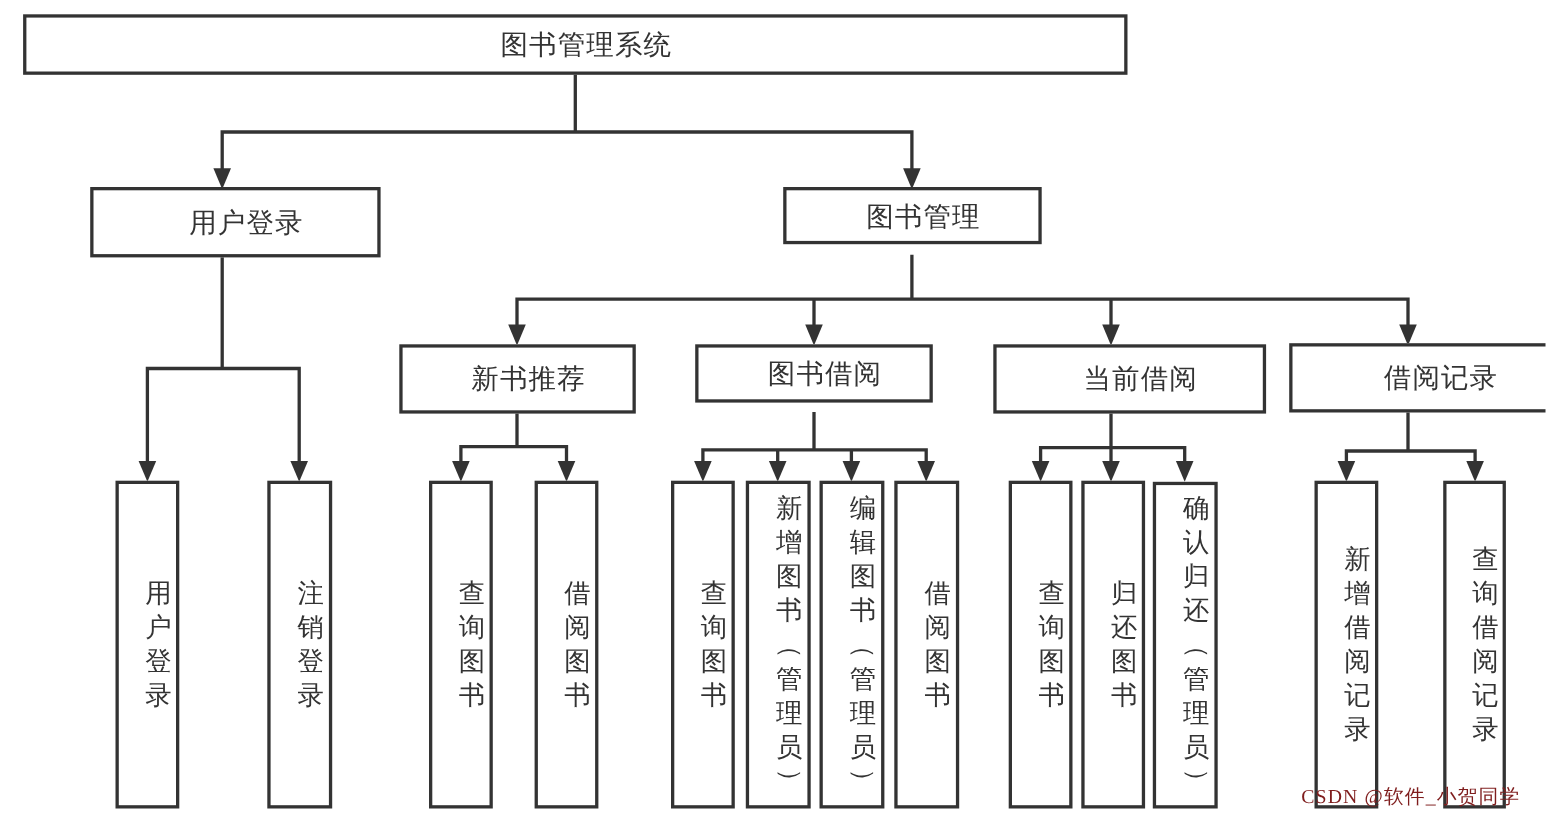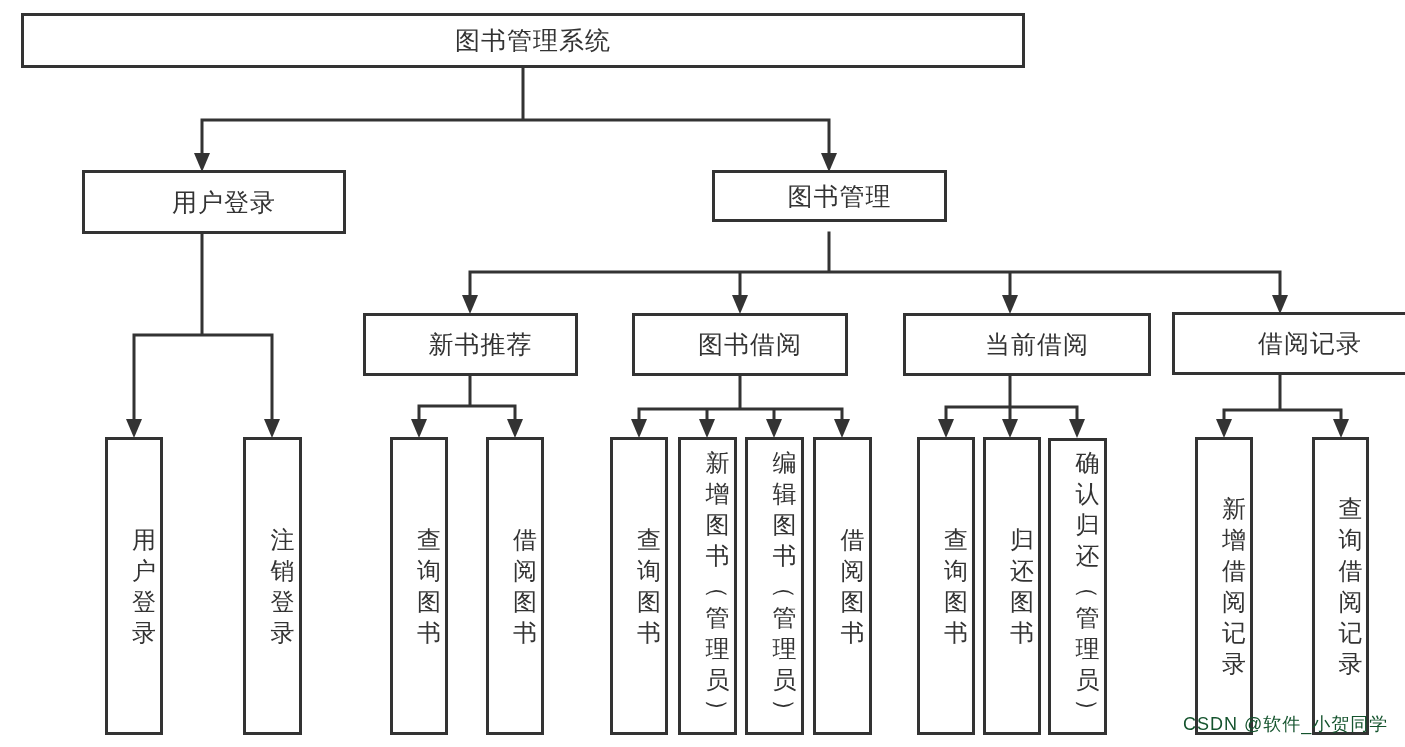--- a/index.html
+++ b/index.html
@@ -63,22 +63,23 @@
   .vchar.rot {
     transform: rotate(90deg);
   }
   .watermark {
     position: absolute;
     left: 1183px;
     top: 712px;
     z-index: 5;
     font-size: 18px;
     letter-spacing: 1px;
-    color: #14532d;
+    color: #7f1d1d;
     white-space: nowrap;
+    font-family: Liberation Serif, serif;
   }
 </style>
 </head>
 <body>
 
 <div class="stage">
 
   <svg class="wires" width="1405" height="747" viewBox="0 0 1405 747">
     <g stroke="#333333" stroke-width="3" fill="none" stroke-linecap="square">
 
@@ -129,21 +130,21 @@
   <div class="box h" style="left:82px; top:170px; width:264px; height:64px">
     <span class="label">用户登录</span>
   </div>
   <div class="box h" style="left:712px; top:170px; width:235px; height:52px">
     <span class="label">图书管理</span>
   </div>
 
   <div class="box h" style="left:363px; top:313px; width:215px; height:63px">
     <span class="label">新书推荐</span>
   </div>
-  <div class="box h" style="left:632px; top:313px; width:216px; height:63px">
+  <div class="box h" style="left:632px; top:313px; width:216px; height:53px">
     <span class="label">图书借阅</span>
   </div>
   <div class="box h" style="left:903px; top:313px; width:248px; height:63px">
     <span class="label">当前借阅</span>
   </div>
   <div class="box h" style="left:1172px; top:312px; width:256px; height:63px">
     <span class="label">借阅记录</span>
   </div>
 
   <div class="box v" style="left:105px; top:437px; width:58px; height:298px">

